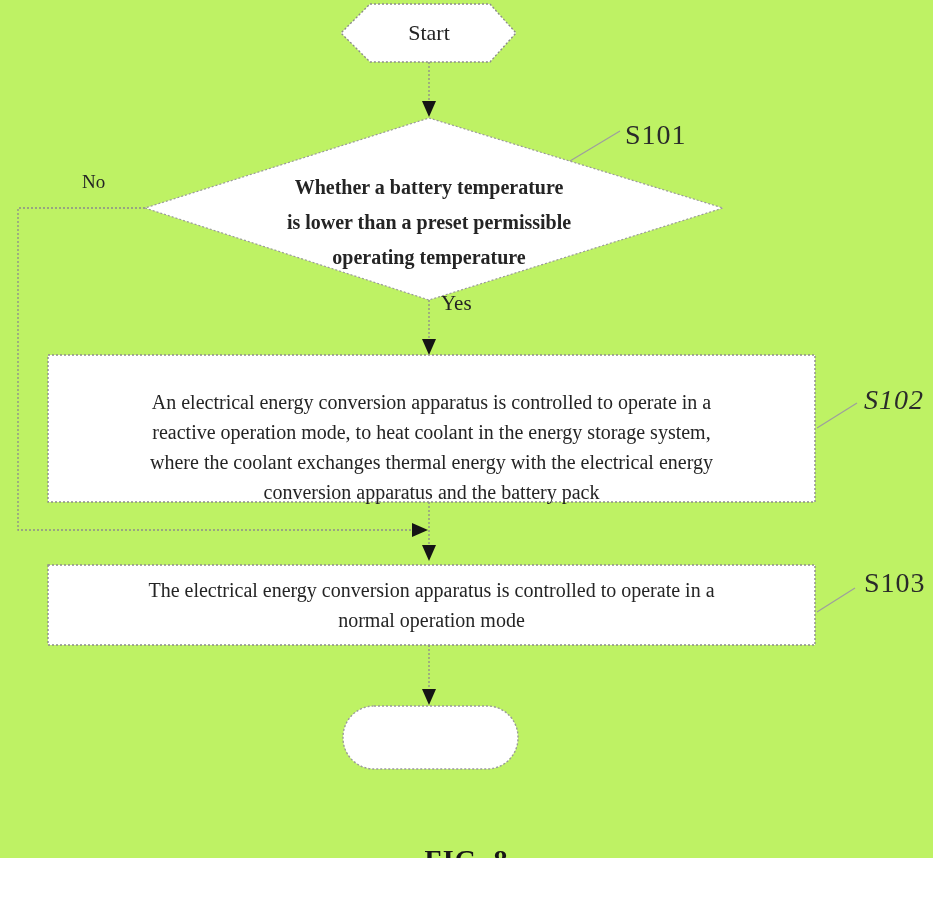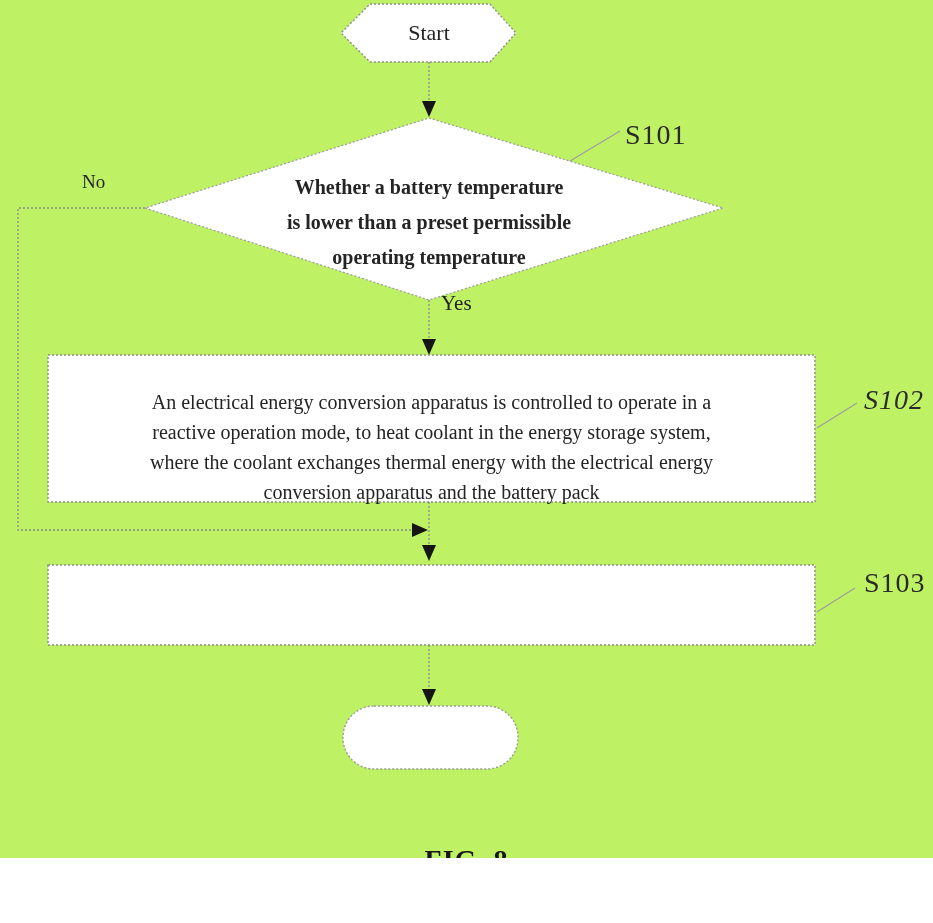--- a/index.html
+++ b/index.html
@@ -126,19 +126,21 @@
 
   <div class="node-text yes-text">Yes</div>
 
   <div class="node-text process1-text flex-center">An electrical energy conversion apparatus is controlled to operate in a
 reactive operation mode, to heat coolant in the energy storage system,
 where the coolant exchanges thermal energy with the electrical energy
 conversion apparatus and the battery pack</div>
 
   <div class="step-label step-s102">S102</div>
 
+  <div class="node-text process2-text flex-center">The electrical energy conversion apparatus is controlled to operate in a
+normal operation mode</div>
 
   <div class="step-label step-s103">S103</div>
 
 
   <div class="fig-caption">FIG. 8</div>
 
 </div>
 
 </body></html>

